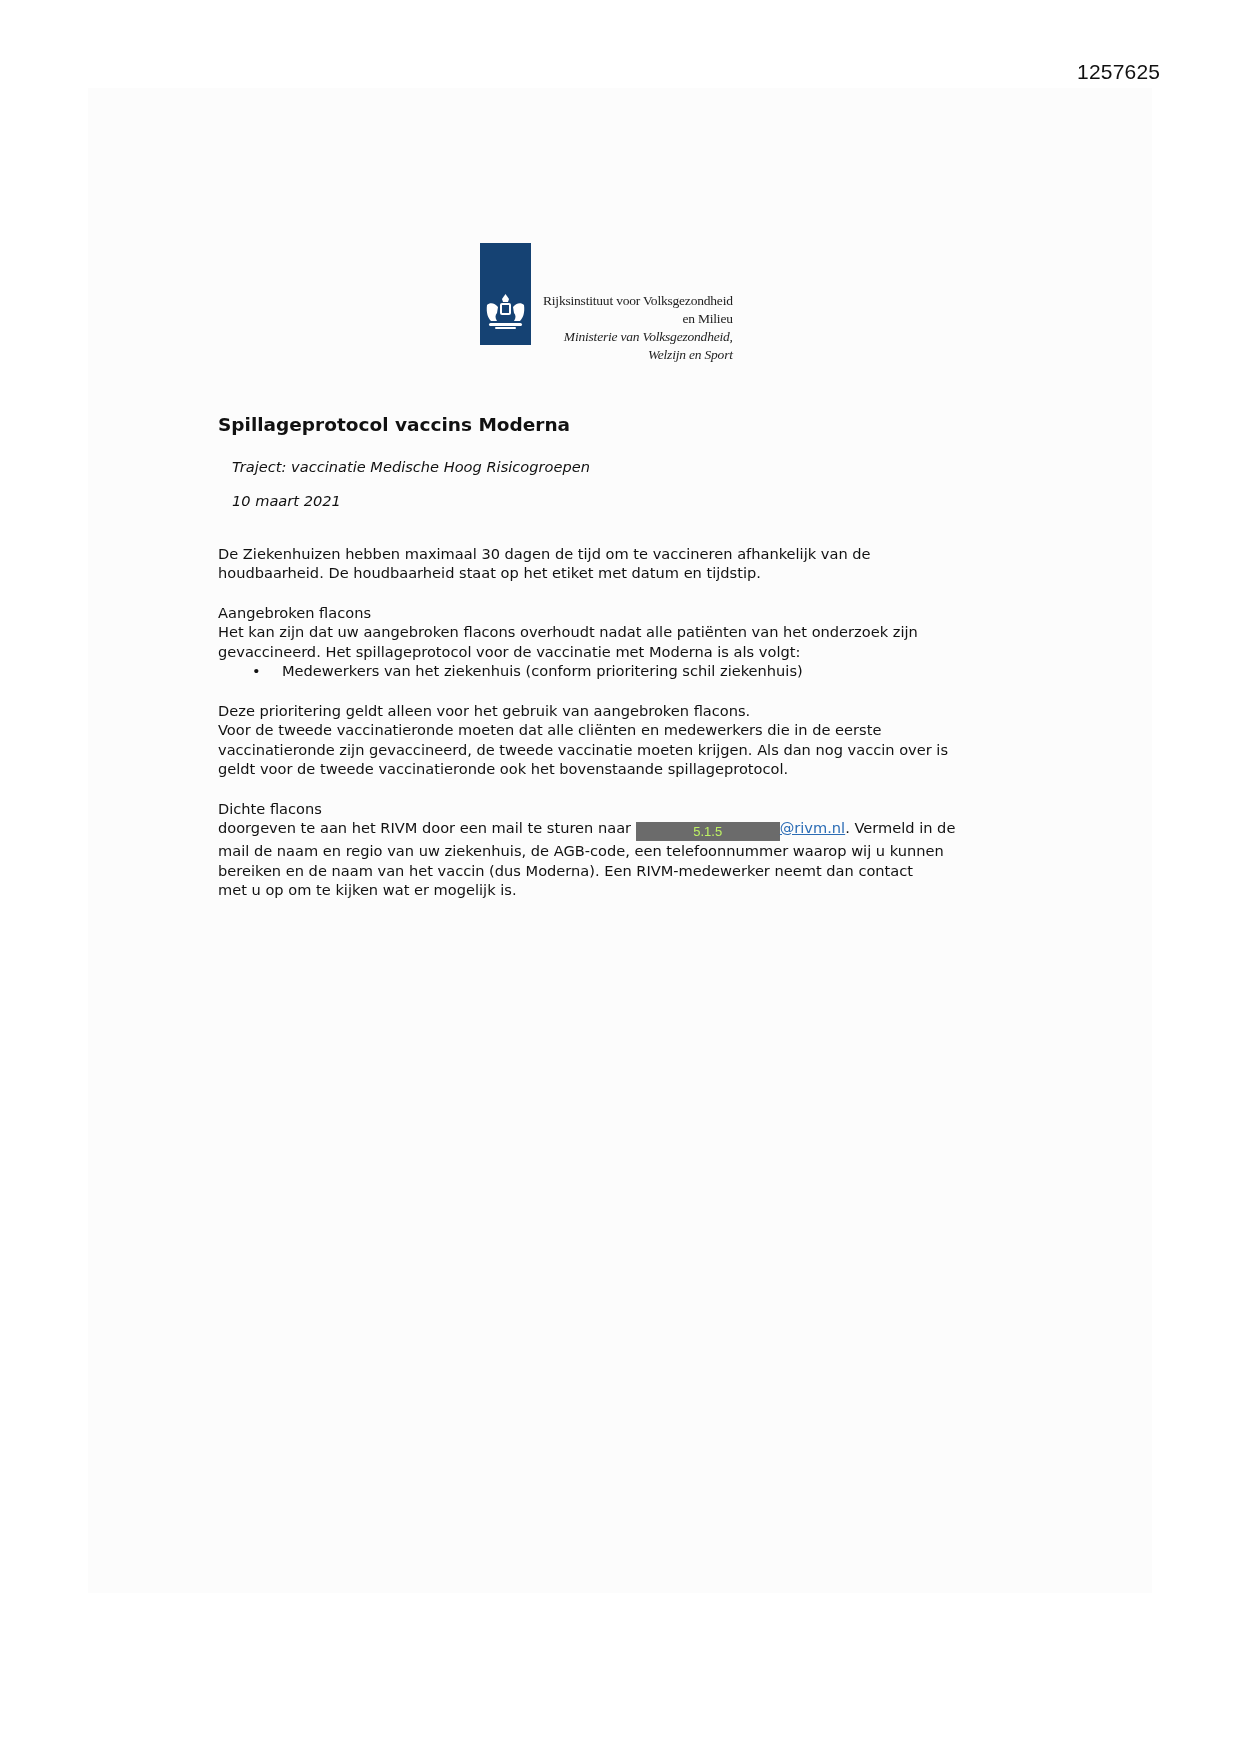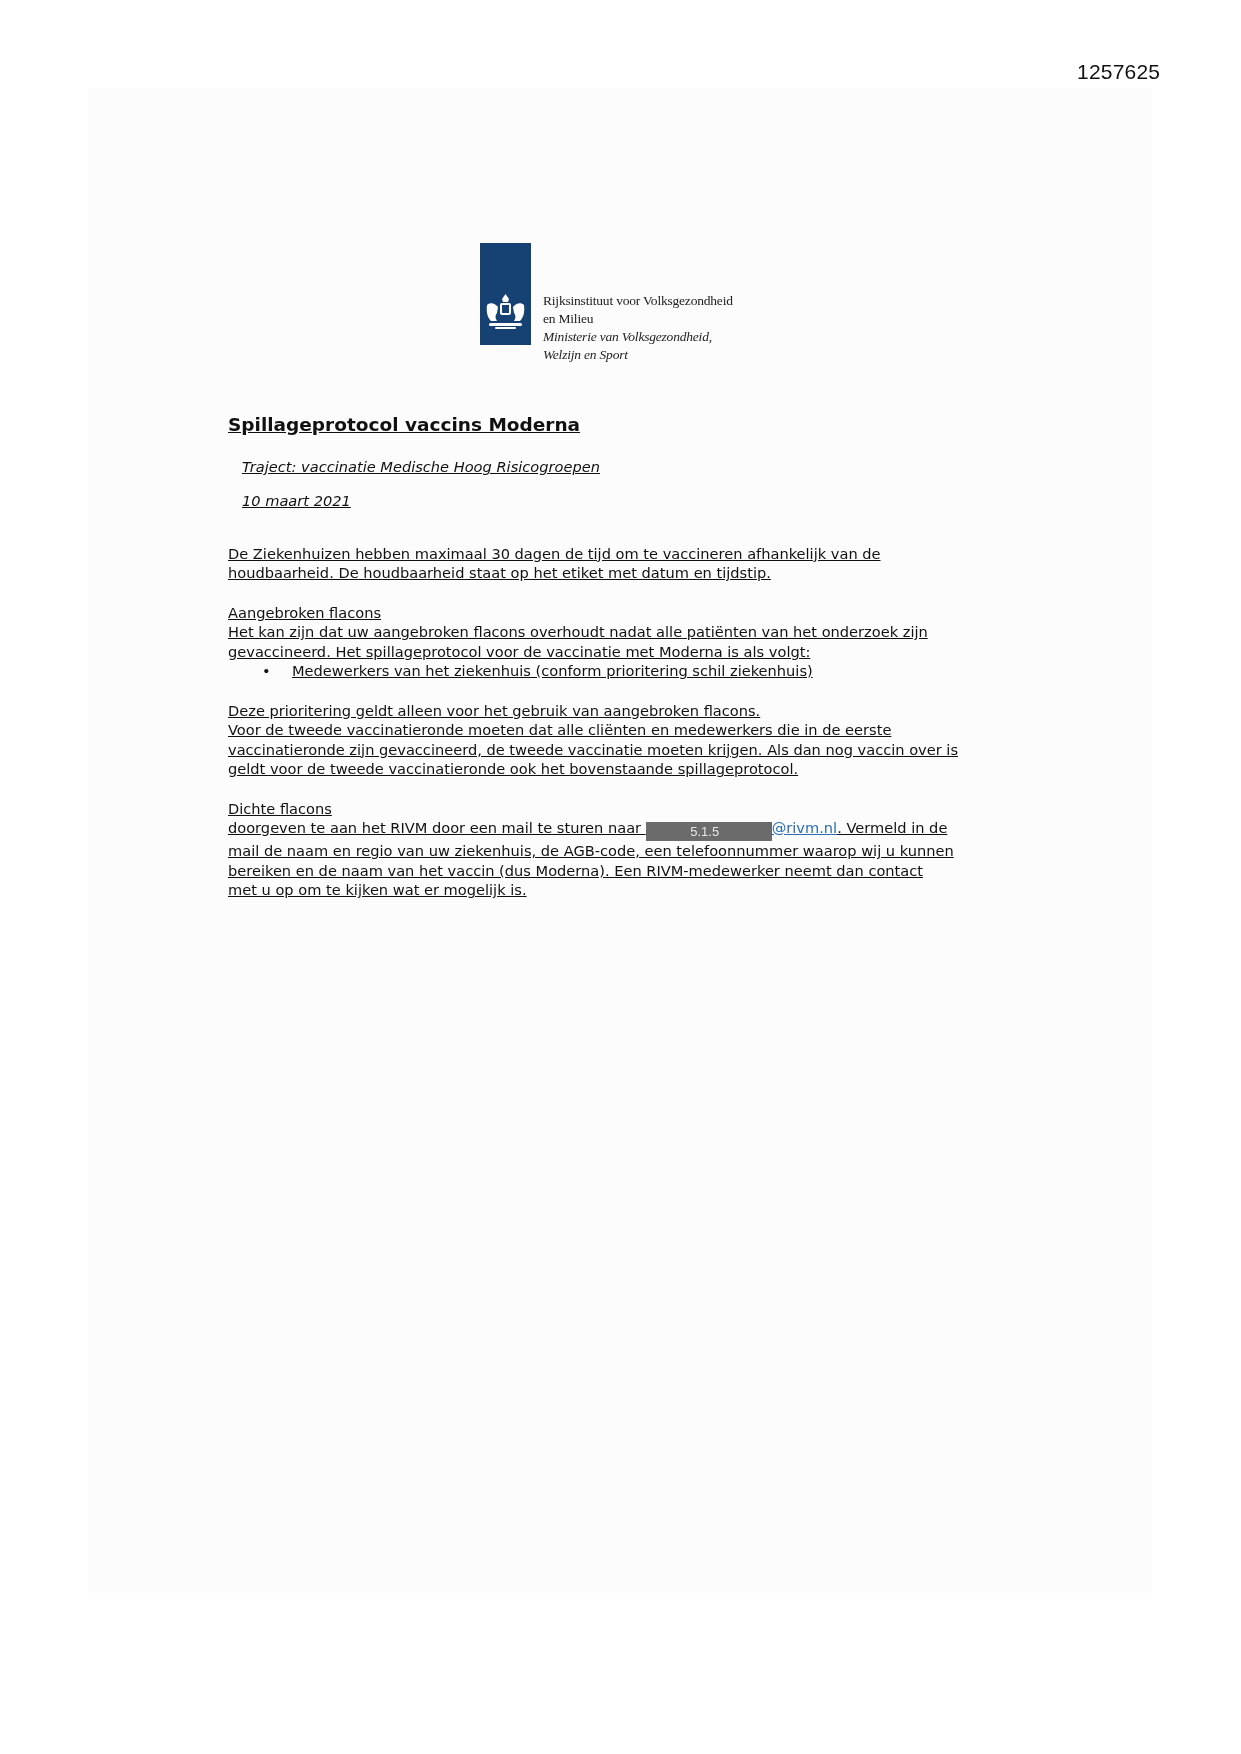--- a/index.html
+++ b/index.html
@@ -19,41 +19,40 @@
       letter-spacing: 0.2px;
     }
     .logo-bar {
       position: absolute; left: 480px; top: 243px; width: 51px; height: 102px;
       background: #154273;
     }
     .logo-bar svg { position: absolute; left: 3px; top: 50px; }
     .logo-text {
       position: absolute; left: 543px; top: 292px;
       font-family: "Liberation Serif", serif; font-size: 13.5px; color: #222;
-      line-height: 18px; letter-spacing: -0.2px;
+      line-height: 18px; letter-spacing: -0.2px; text-align: right;
     }
     .logo-text .it { font-style: italic; }
     .content {
-      position: absolute; left: 228px; top: 413px; width: 800px;
+      position: absolute; left: 218px; top: 413px; width: 800px;
       font-family: "DejaVu Sans", sans-serif; font-size: 14.6px; line-height: 19.6px;
       color: #111;
-      text-decoration: underline;
     }
     .title { font-weight: bold; font-size: 18.5px; line-height: 24px; margin: 0 0 20px 0; }
     .sub { font-style: italic; margin: 14px; }
     p { margin: 0; }
     .gap { height: 19.6px; }
     ul { margin: 0; padding: 0; list-style: none; }
     li { position: relative; padding-left: 64px; }
     li .bullet { position: absolute; left: 34px; top: 0; }
     .redact {
-      display: inline-block; background: #6b6b6b; color: #e5e5e5;
+      display: inline-block; background: #6b6b6b; color: #bef264;
       font-family: "Liberation Sans", sans-serif; font-size: 13px;
-      width: 126px; height: 19px; line-height: 19px; text-align: center;
-      vertical-align: -3px; text-indent: -8px;
+      width: 136px; height: 19px; line-height: 19px; text-align: center;
+      vertical-align: -3px; text-indent: -8px; padding-left: 8px;
     }
     a.link { color: #2b6cb5; text-decoration: underline; }
   </style>
 </head>
 <body>
 
 <div class="page-shade"></div>
 
 <div class="doc-id">1257625</div>
 

